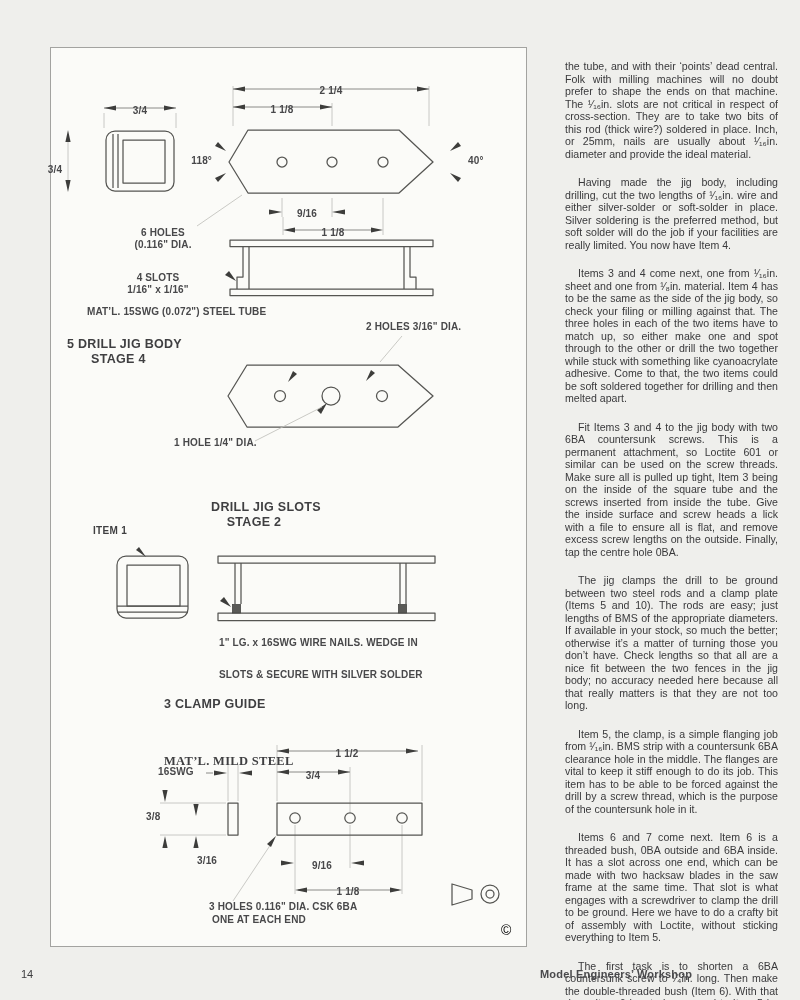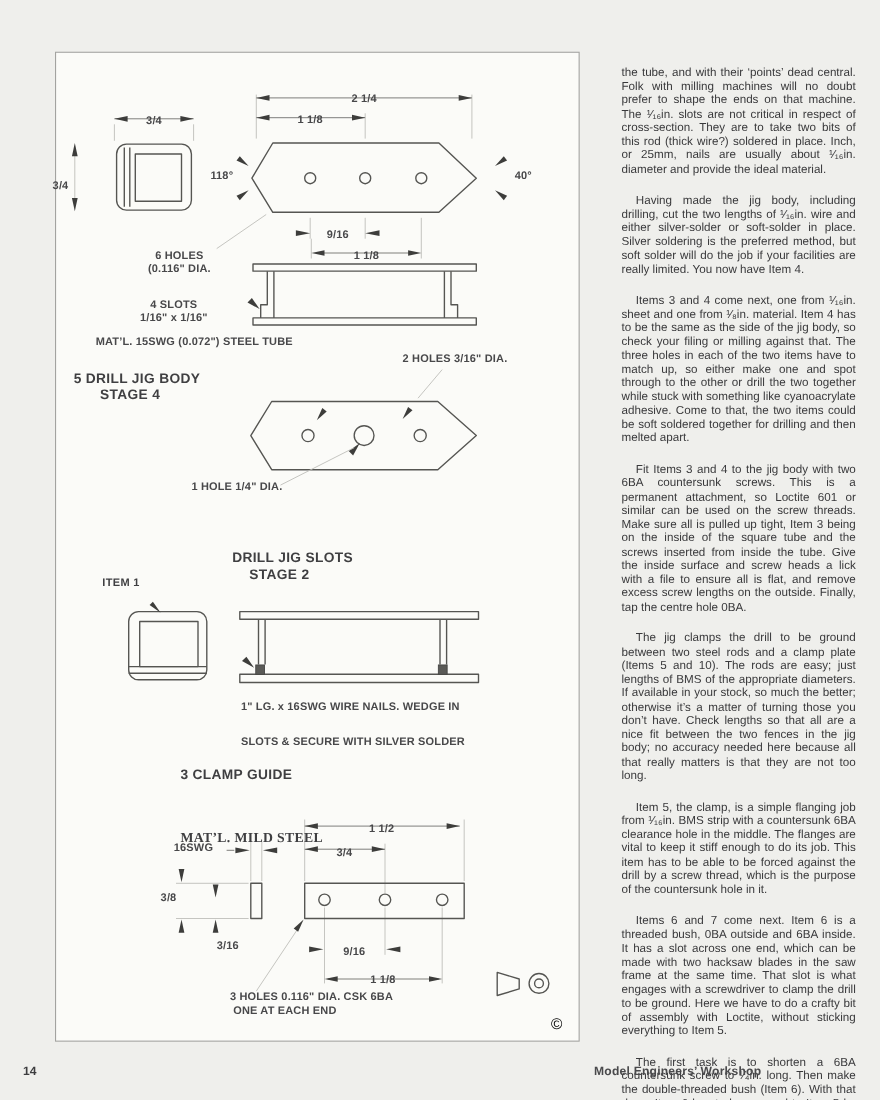--- a/index.html
+++ b/index.html
@@ -26,21 +26,21 @@
   .ttl{font-size:12.5px; letter-spacing:.3px; color:#3f3f41;}
   .article{
     position:absolute; left:549px; top:44px; width:245px;
     font-size:10.6px; line-height:12.5px; color:#39393b;
     text-align:justify;
   }
   .article p{margin:16px; text-indent:13px;}
   .article p.pfirst{text-indent:0;}
   .footer-num{
     position:absolute; left:21px; top:968px;
-    font-size:11px; font-weight:700; color:#3d3d3f;
+    font-size:11px; font-weight:400; color:#3d3d3f;
   }
   .footer-journal{
     position:absolute; left:540px; top:968px; width:252px; text-align:left;
     font-size:11px; font-weight:600; color:#4a4a4c; letter-spacing:.2px;
   }
   .copy{position:absolute; font-size:14px; color:#55555
 2; font-weight:400;}
 </style>
 </head>
 <body>

